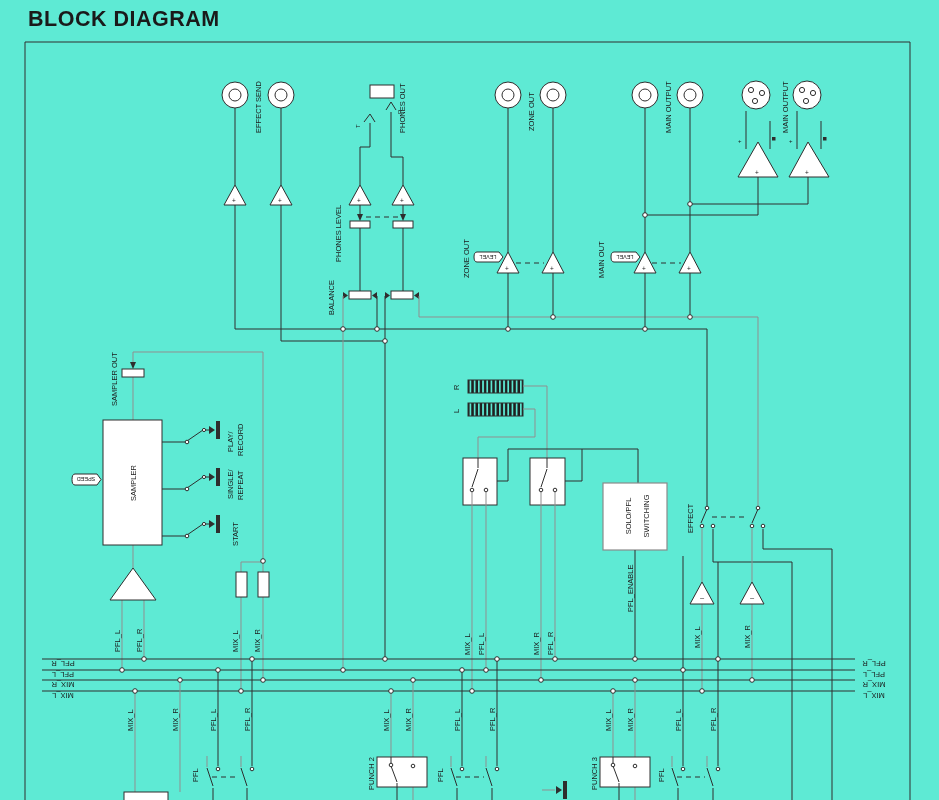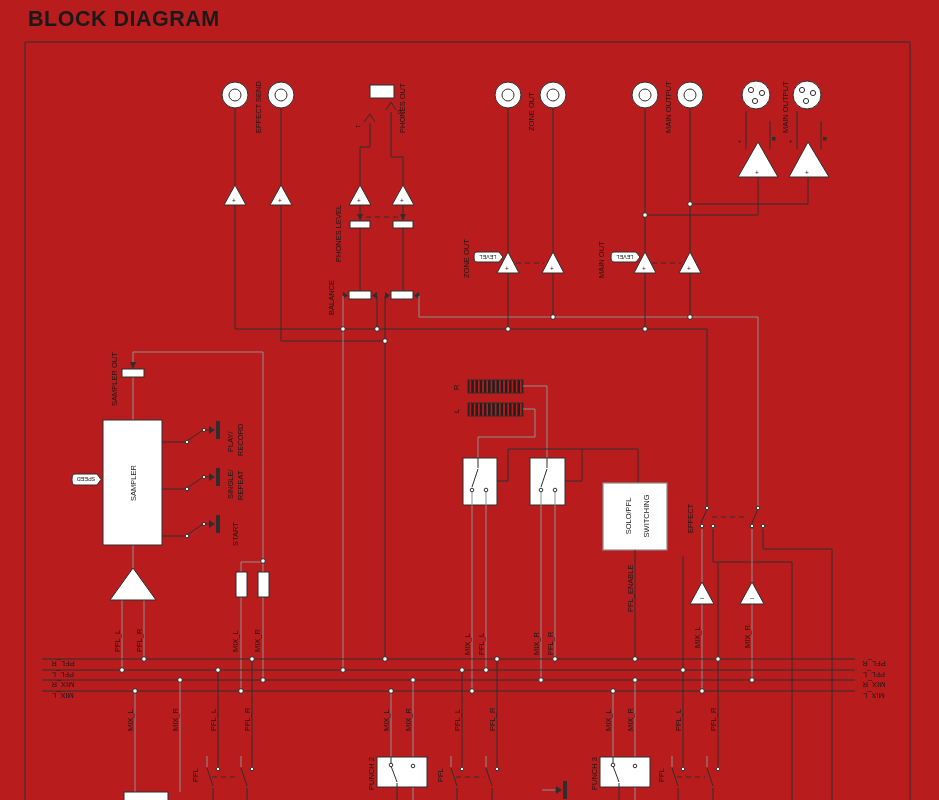--- a/index.html
+++ b/index.html
@@ -1,16 +1,16 @@
 <!DOCTYPE html>
 <html><head>
 <meta charset="utf-8">
 <style>
   html,body{margin:0;padding:0;background:#fff;}
-  #page{position:relative;width:939px;height:800px;background:#b91c1c;overflow:hidden;
+  #page{position:relative;width:939px;height:800px;background:#5eead4;overflow:hidden;
         font-family:"Liberation Sans",sans-serif;}
   svg{position:absolute;left:0;top:0;}
   text{fill:#1a1a1a;font-family:"Liberation Sans",sans-serif;}
   .ttl{font-size:21.5px;font-weight:bold;letter-spacing:0.5px;}
   .lbl{font-size:7.5px;}
   .sml{font-size:6px;}
   .knb{font-size:5.5px;}
   .pls{font-size:6.5px;}
   .wav{font-size:8px;}
   .wd{stroke:#2e2e2e;stroke-width:1;fill:none;}

